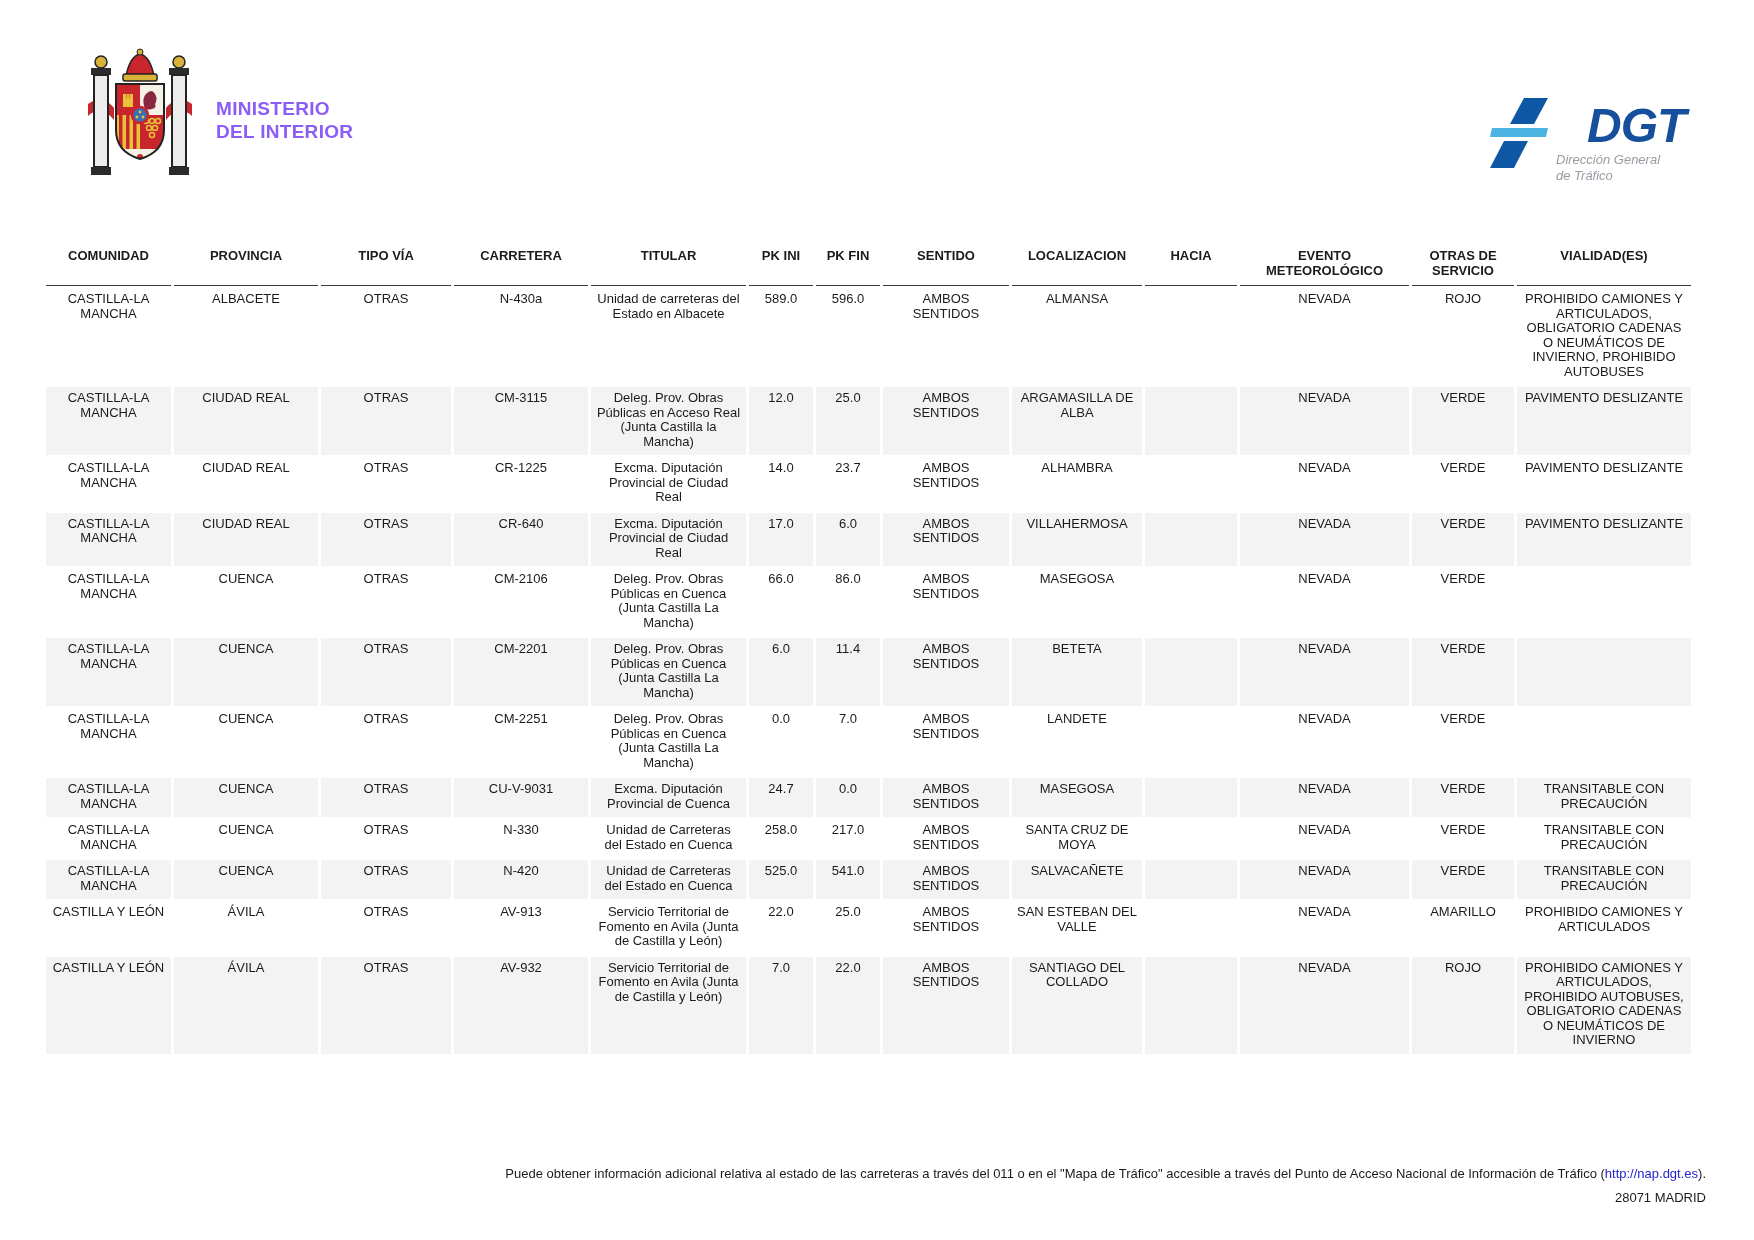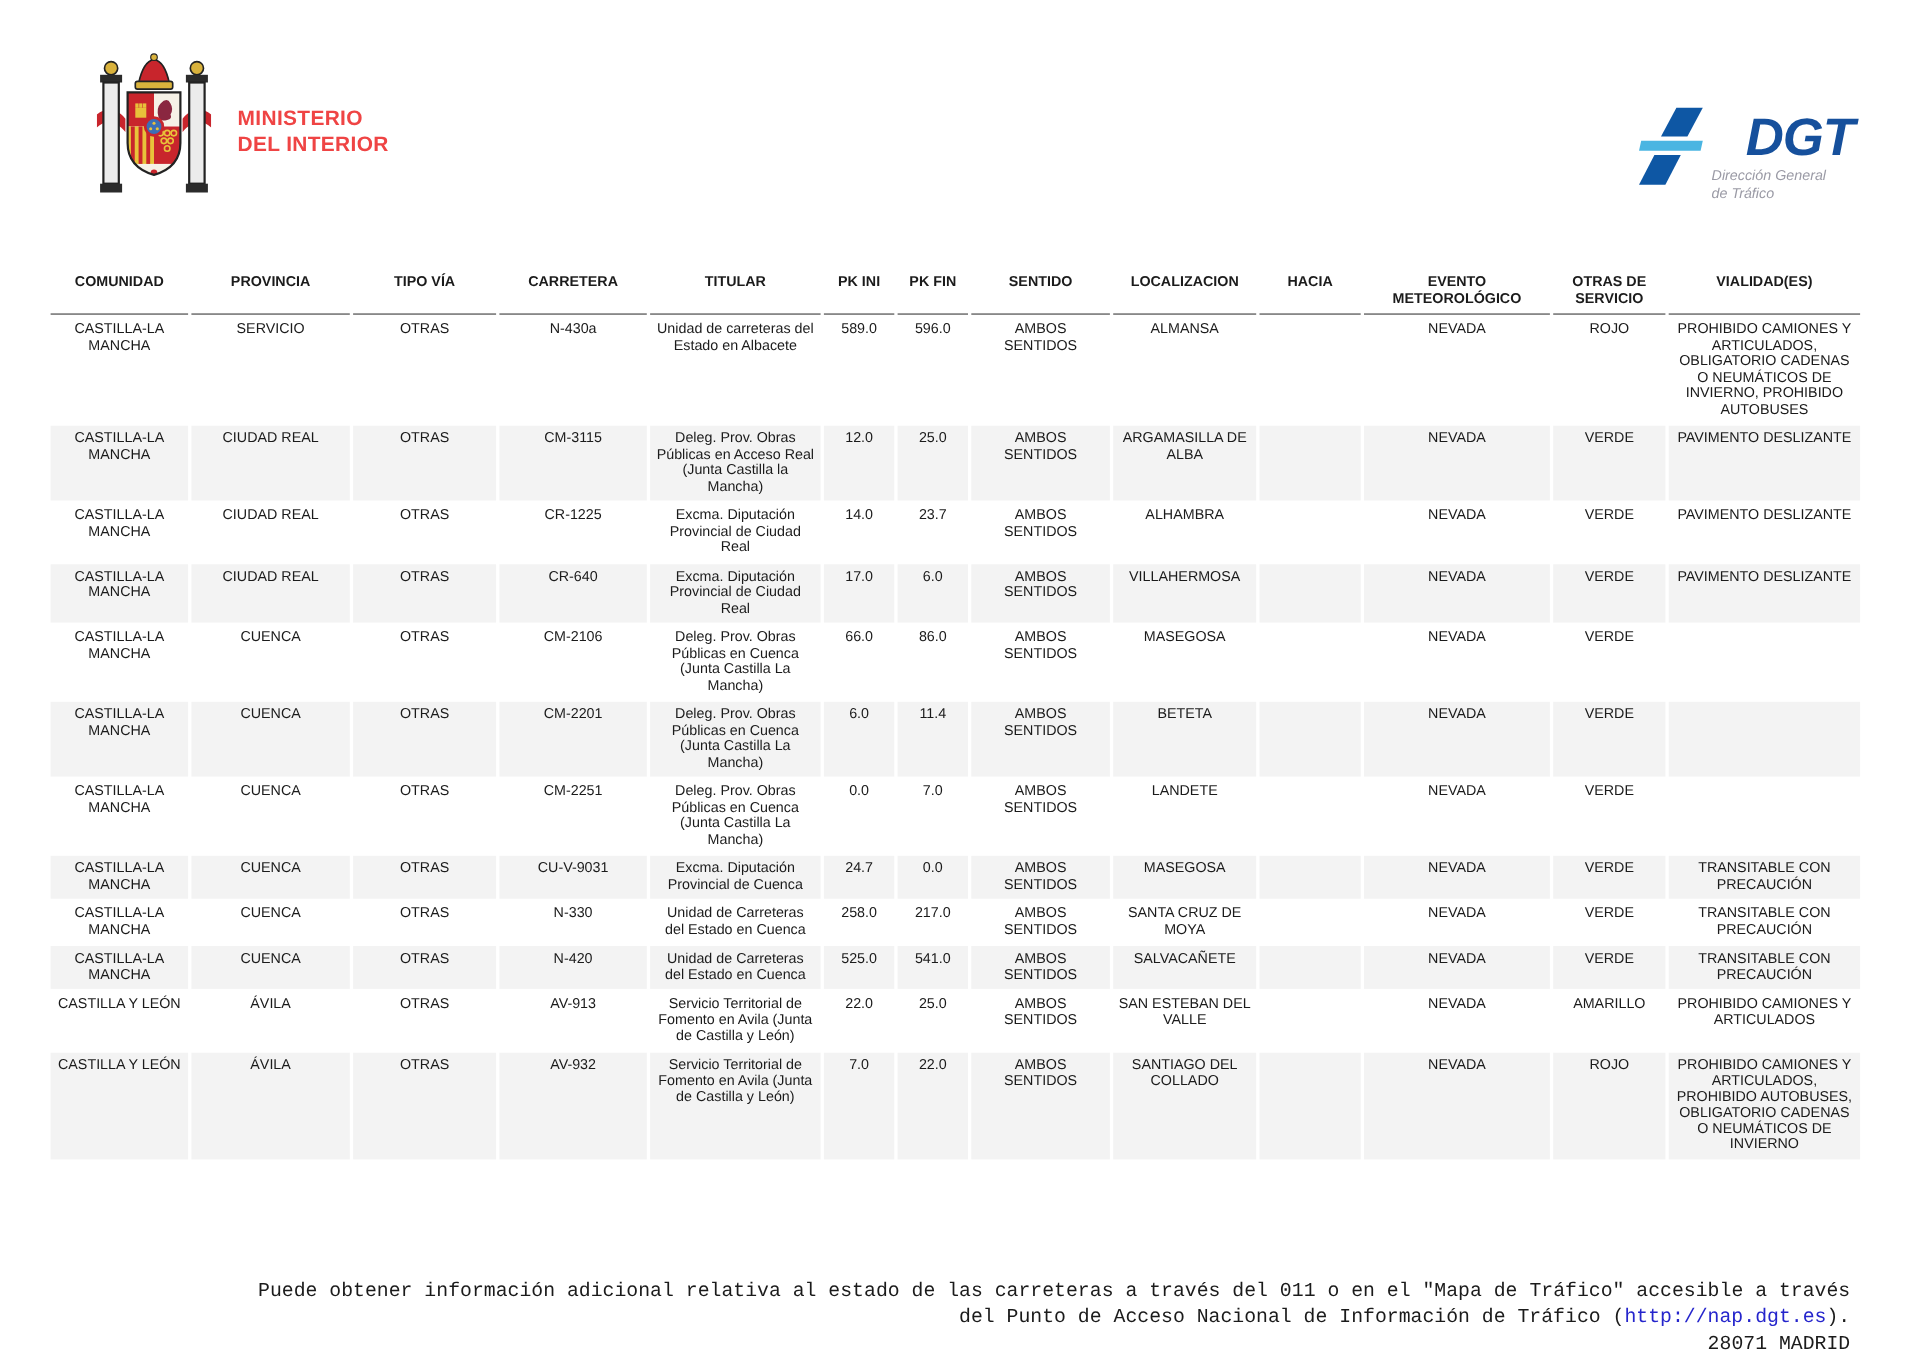--- a/index.html
+++ b/index.html
@@ -22,21 +22,21 @@
     left: 88px;
     top: 46px;
   }
   .ministry-text {
     position: absolute;
     left: 216px;
     top: 97px;
     font-size: 19px;
     font-weight: bold;
     line-height: 23px;
-    color: #ef4444;
+    color: #8b5cf6;
     letter-spacing: 0.3px;
   }
   .dgt-logo {
     position: absolute;
     left: 1488px;
     top: 96px;
     display: flex;
     align-items: flex-start;
   }
   .dgt-icon { margin-right: 6px; }
@@ -98,27 +98,26 @@
   .col-localizacion{ width: 130px; }
   .col-hacia       { width: 92px;  }
   .col-evento      { width: 169px; }
   .col-nivel       { width: 102px; }
   .col-vialidad    { width: 174px; margin-top: 34px; }
 
   
   .footer {
     position: absolute;
     left: 200px;
-    right: 72px;
+    right: 48px;
     top: 1162px;
     text-align: right;
-    font-size: 18px;
+    font-size: 13px;
     line-height: 24px;
     color: #1b1b1b;
-    font-family: Liberation Mono, monospace;
   }
   .footer a {
     color: #2525cc;
     text-decoration: none;
   }
 </style>
 </head>
 <body>
 
 <div class="coat-of-arms">
@@ -214,21 +213,21 @@
         <th class="col-localizacion">LOCALIZACION</th>
         <th class="col-hacia">HACIA</th>
         <th class="col-evento">EVENTO METEOROLÓGICO</th>
         <th class="col-nivel">OTRAS DE SERVICIO</th>
         <th class="col-vialidad">VIALIDAD(ES)</th>
       </tr>
   </thead>
   <tbody id="table-body">
       <tr>
         <td class="col-comunidad">CASTILLA-LA MANCHA</td>
-        <td class="col-provincia">SERVICIO</td>
+        <td class="col-provincia">ALBACETE</td>
         <td class="col-tipo_via">OTRAS</td>
         <td class="col-carretera">N-430a</td>
         <td class="col-titular">Unidad de carreteras del Estado en Albacete</td>
         <td class="col-pk_ini">589.0</td>
         <td class="col-pk_fin">596.0</td>
         <td class="col-sentido">AMBOS SENTIDOS</td>
         <td class="col-localizacion">ALMANSA</td>
         <td class="col-hacia"></td>
         <td class="col-evento">NEVADA</td>
         <td class="col-nivel">ROJO</td>

